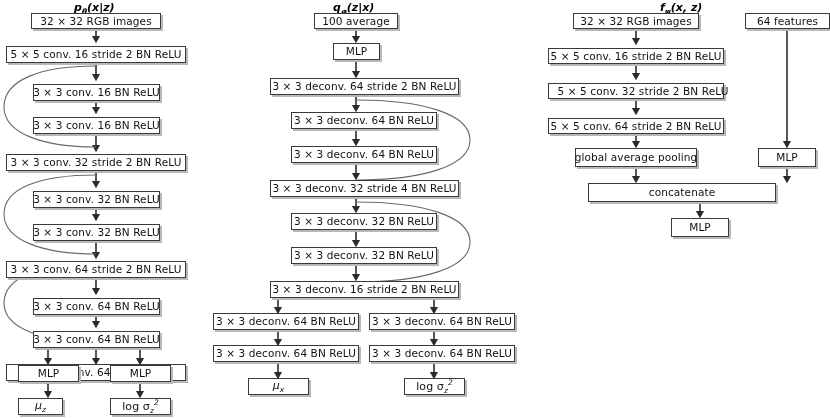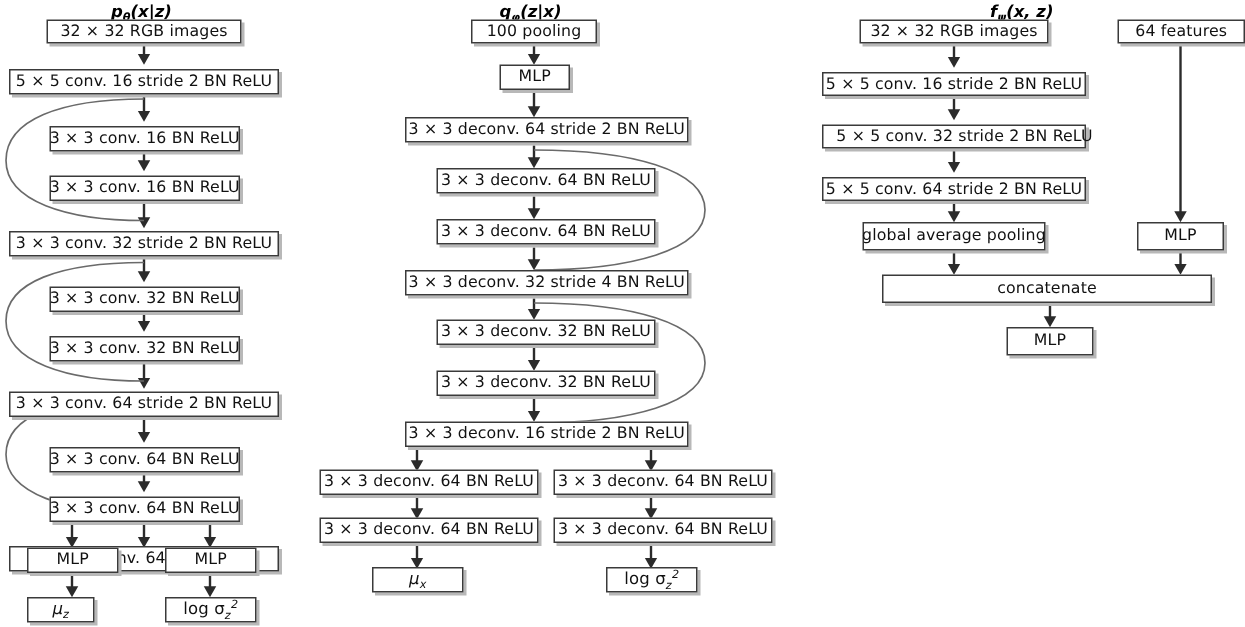--- a/index.html
+++ b/index.html
@@ -169,21 +169,21 @@
     <span class="mathlabel">
       <span>μ</span><sub>z</sub>
     </span>
   </div>
   <div class="box" style="left:110px; top:398px; width:61px; height:17px;">
     <span class="mathlabel">
       <span class="lg">log σ</span><sub>z</sub><sup>2</sup>
     </span>
   </div>
 
-  <div class="box" style="left:314px; top:13px;  width:84px;  height:16px;">100 pooling</div>
+  <div class="box" style="left:314px; top:13px;  width:84px;  height:16px;">100 average</div>
   <div class="box" style="left:333px; top:43px;  width:47px;  height:17px;">MLP</div>
   <div class="box" style="left:270px; top:78px;  width:189px; height:17px;">3 × 3 deconv. 64 stride  2  BN ReLU</div>
   <div class="box" style="left:291px; top:112px; width:146px; height:17px;">3 × 3 deconv. 64 BN ReLU</div>
   <div class="box" style="left:291px; top:146px; width:146px; height:17px;">3 × 3 deconv. 64 BN ReLU</div>
   <div class="box" style="left:270px; top:180px; width:189px; height:17px;">3 × 3 deconv. 32 stride 4 BN ReLU</div>
   <div class="box" style="left:291px; top:213px; width:146px; height:17px;">3 × 3 deconv. 32 BN ReLU</div>
   <div class="box" style="left:291px; top:247px; width:146px; height:17px;">3 × 3 deconv. 32 BN ReLU</div>
   <div class="box" style="left:270px; top:281px; width:189px; height:17px;">3 × 3 deconv. 16 stride 2 BN ReLU</div>
 
   <div class="box" style="left:213px; top:313px; width:146px; height:17px;">3 × 3 deconv. 64 BN ReLU</div>
@@ -204,16 +204,16 @@
 
   <div class="box" style="left:573px; top:13px;  width:126px; height:16px;">32 × 32 RGB images</div>
   <div class="box" style="left:548px; top:48px;  width:176px; height:16px;">5 × 5 conv. 16 stride 2 BN ReLU</div>
   <div class="box" style="left:548px; top:83px;  width:176px; height:16px;padding-left:14px;">5 × 5 conv. 32 stride 2 BN ReLU</div>
   <div class="box" style="left:548px; top:118px; width:176px; height:16px;">5 × 5 conv. 64 stride 2 BN ReLU</div>
   <div class="box" style="left:575px; top:148px; width:122px; height:19px;">global average pooling</div>
 
   <div class="box" style="left:745px; top:13px;  width:85px;  height:16px;">64 features</div>
   <div class="box" style="left:758px; top:148px; width:58px;  height:19px;">MLP</div>
 
-  <div class="box" style="left:588px; top:183px; width:220px; height:19px;">concatenate</div>
+  <div class="box" style="left:588px; top:183px; width:188px; height:19px;">concatenate</div>
   <div class="box" style="left:671px; top:218px; width:58px;  height:19px;">MLP</div>
 
 </div>
 
 </body></html>

